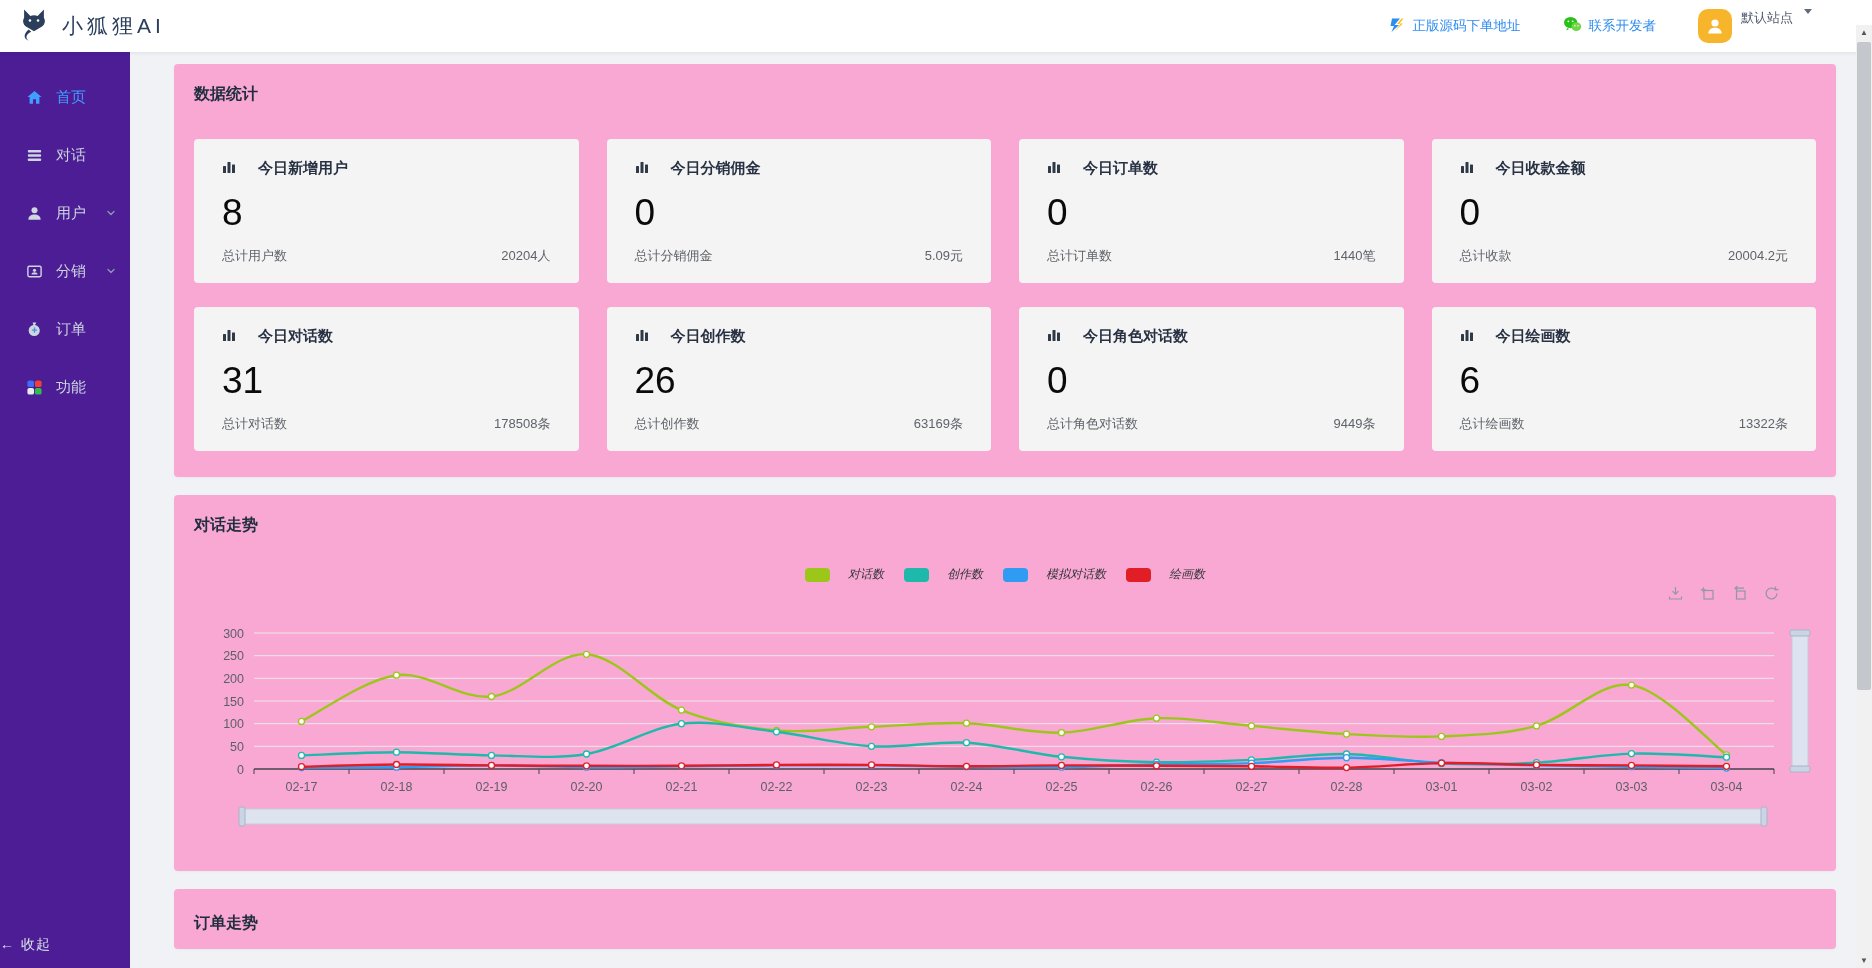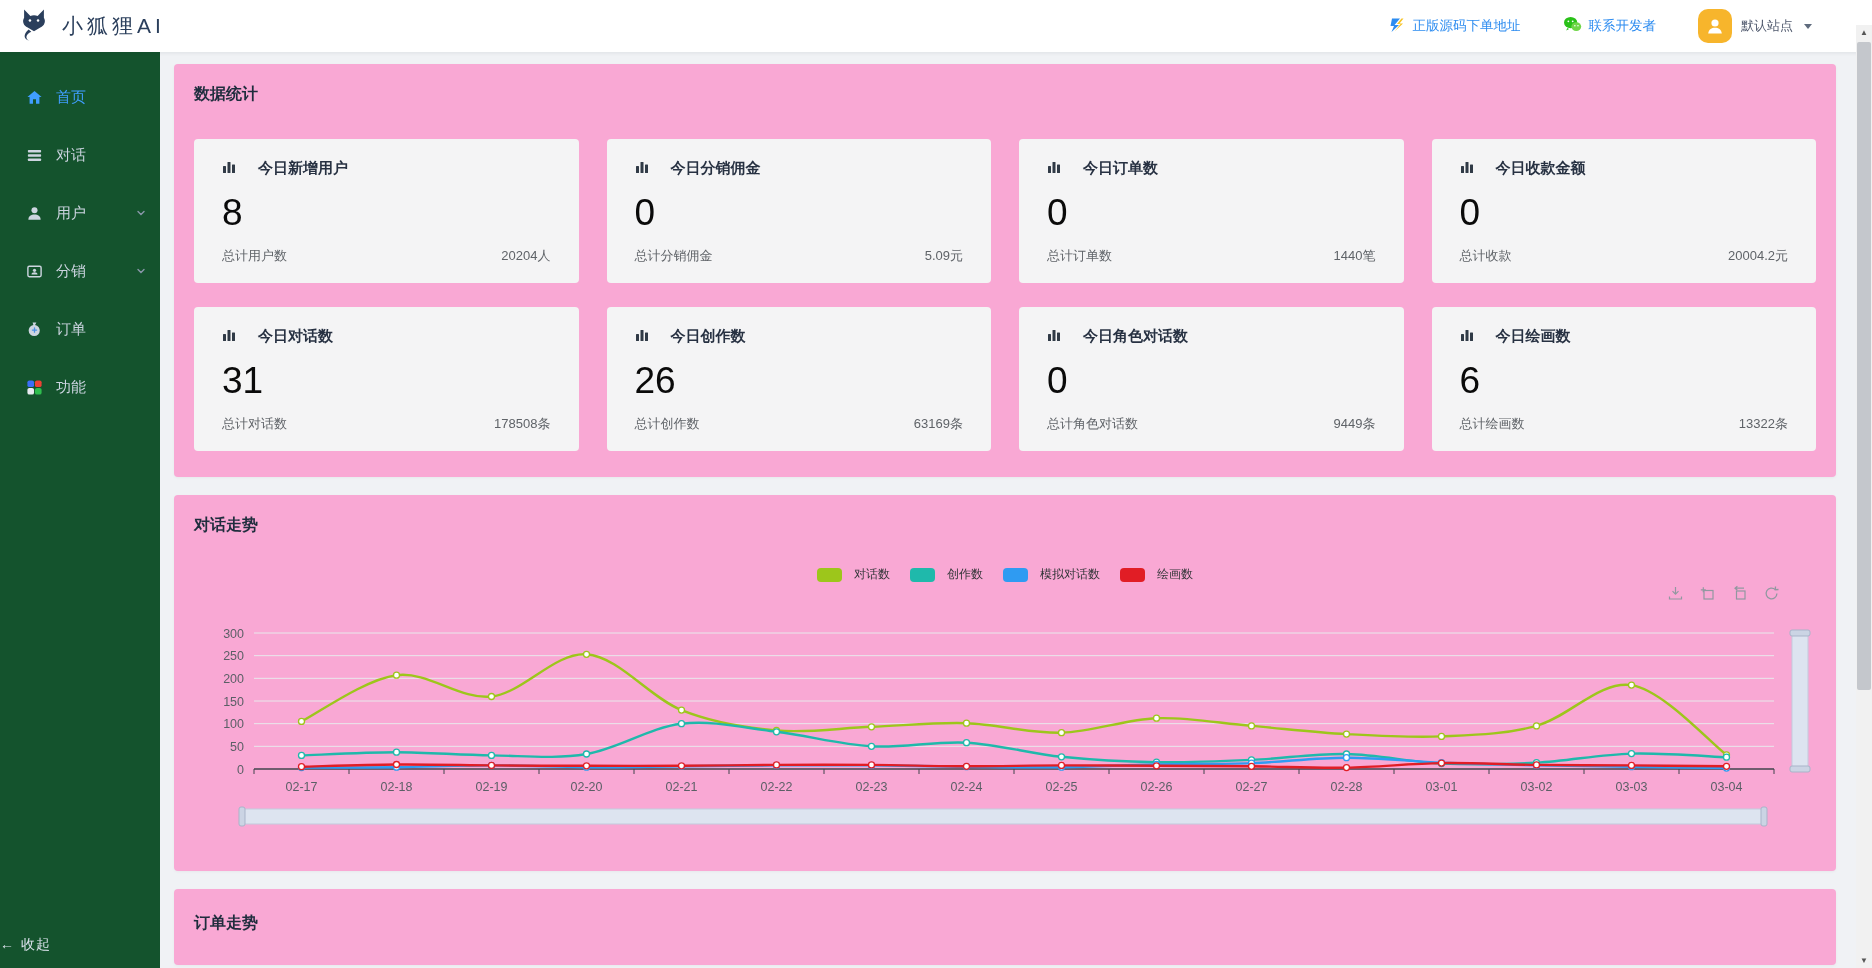--- a/index.html
+++ b/index.html
@@ -7,26 +7,26 @@
   body { font-family:"Liberation Sans","DejaVu Sans",sans-serif; background:#f0f2f5; position:relative; }
 
   
   .header { position:absolute; top:0; left:0; width:1872px; height:52px; background:#fff;
             display:flex; align-items:center; justify-content:space-between;
             box-shadow:0 1px 4px rgba(0,21,41,.08); z-index:5; padding:0 60px 0 16px; }
   .brand { display:flex; align-items:center; gap:10px; }
   .brand-text { font-size:21px; color:#2b3f5c; letter-spacing:4px; font-weight:500; }
   .header-right { display:flex; align-items:center; gap:42px; }
   .hlink { display:flex; align-items:center; gap:7px; color:#2d8cf0; font-size:13.5px; cursor:pointer; text-decoration:none; }
-  .site-select { display:flex; align-items:center; gap:9px; font-size:13px; color:#515a6e; cursor:pointer; }
+  .site-select { display:flex; gap:9px; font-size:13px; color:#515a6e; cursor:pointer; }
   .avatar { width:34px; height:34px; background:#f7b52c; border-radius:10px; display:flex; align-items:center; justify-content:center; overflow:hidden; }
   .caret { width:0; height:0; border-left:4.5px solid transparent; border-right:4.5px solid transparent; border-top:5.5px solid #5f6b7d; margin-left:2px; }
 
   
-  .sidebar { position:absolute; top:48px; left:0; bottom:0; width:160px; background:#14532d; z-index:4; padding-top:20px; }
+  .sidebar { position:absolute; top:48px; left:0; bottom:0; width:130px; background:#4c1d95; z-index:4; padding-top:20px; }
   .side-item { height:58px; display:flex; align-items:center; padding:0 14px 0 25px; cursor:pointer; }
   .side-icon { width:18px; height:18px; display:flex; align-items:center; justify-content:center; }
   .side-label { font-size:15px; color:#ccd4e0; margin-left:13px; flex:1; }
   .side-item.active .side-label { color:#409eff; }
   .side-chevron { display:flex; align-items:center; }
   .collapse-btn { position:absolute; bottom:14px; left:0; width:100%; text-align:left;
                   color:#dbe2ec; font-size:14px; cursor:pointer; letter-spacing:1px; }
   .collapse-btn .arr { margin-right:6px; }
 
   
@@ -38,29 +38,29 @@
   .stats-grid { display:grid; grid-template-columns:repeat(4,1fr); gap:24px 28px; margin-top:34px; }
   .stat-card { background:#f4f4f5; border-radius:4px; height:144px; padding:20px 28px 18px;
                display:flex; flex-direction:column; justify-content:space-between; }
   .stat-head { display:flex; align-items:center; gap:22px; }
   .stat-title { font-size:15px; font-weight:bold; color:#273142; }
   .stat-value { font-size:37px; font-weight:300; color:#0a0a0a; line-height:1; }
   .stat-foot { display:flex; justify-content:space-between; font-size:13px; color:#5f6368; }
 
   .trend-panel { padding:20px 20px 26px; position:relative; }
   .legend-row { display:flex; justify-content:center; align-items:center; gap:20px; margin-top:30px; }
-  .legend-item { display:flex; align-items:center; gap:12px; cursor:pointer; }
+  .legend-item { display:flex; align-items:center; gap:18px; cursor:pointer;font-style:italic; }
   .legend-swatch { width:25px; height:14px; border-radius:4px; }
   .legend-label { font-size:12px; color:#333639; }
   .toolbox { position:absolute; top:90px; right:56px; display:flex; gap:15px; }
   .tool-btn { cursor:pointer; display:flex; align-items:center; }
   .chart-wrap { margin-top:38px; }
   .chart-wrap svg { display:block; }
 
-  .order-panel { padding:24px 20px; height:76px; }
+  .order-panel { padding:24px 20px; height:60px; }
 
   
   .scrollbar { position:absolute; top:25px; right:0; bottom:0; width:16px; background:#f1f1f1; z-index:9; }
   .sb-arrow { position:absolute; left:0; width:16px; height:15px; display:flex; align-items:center; justify-content:center;
               font-size:8px; color:#555; }
   .sb-up { top:0; } .sb-down { bottom:0; }
   .sb-thumb { position:absolute; left:1px; width:14px; top:17px; height:648px; background:#c4c7cc; border-radius:2px; }
 </style>
 </head>
 <body>

